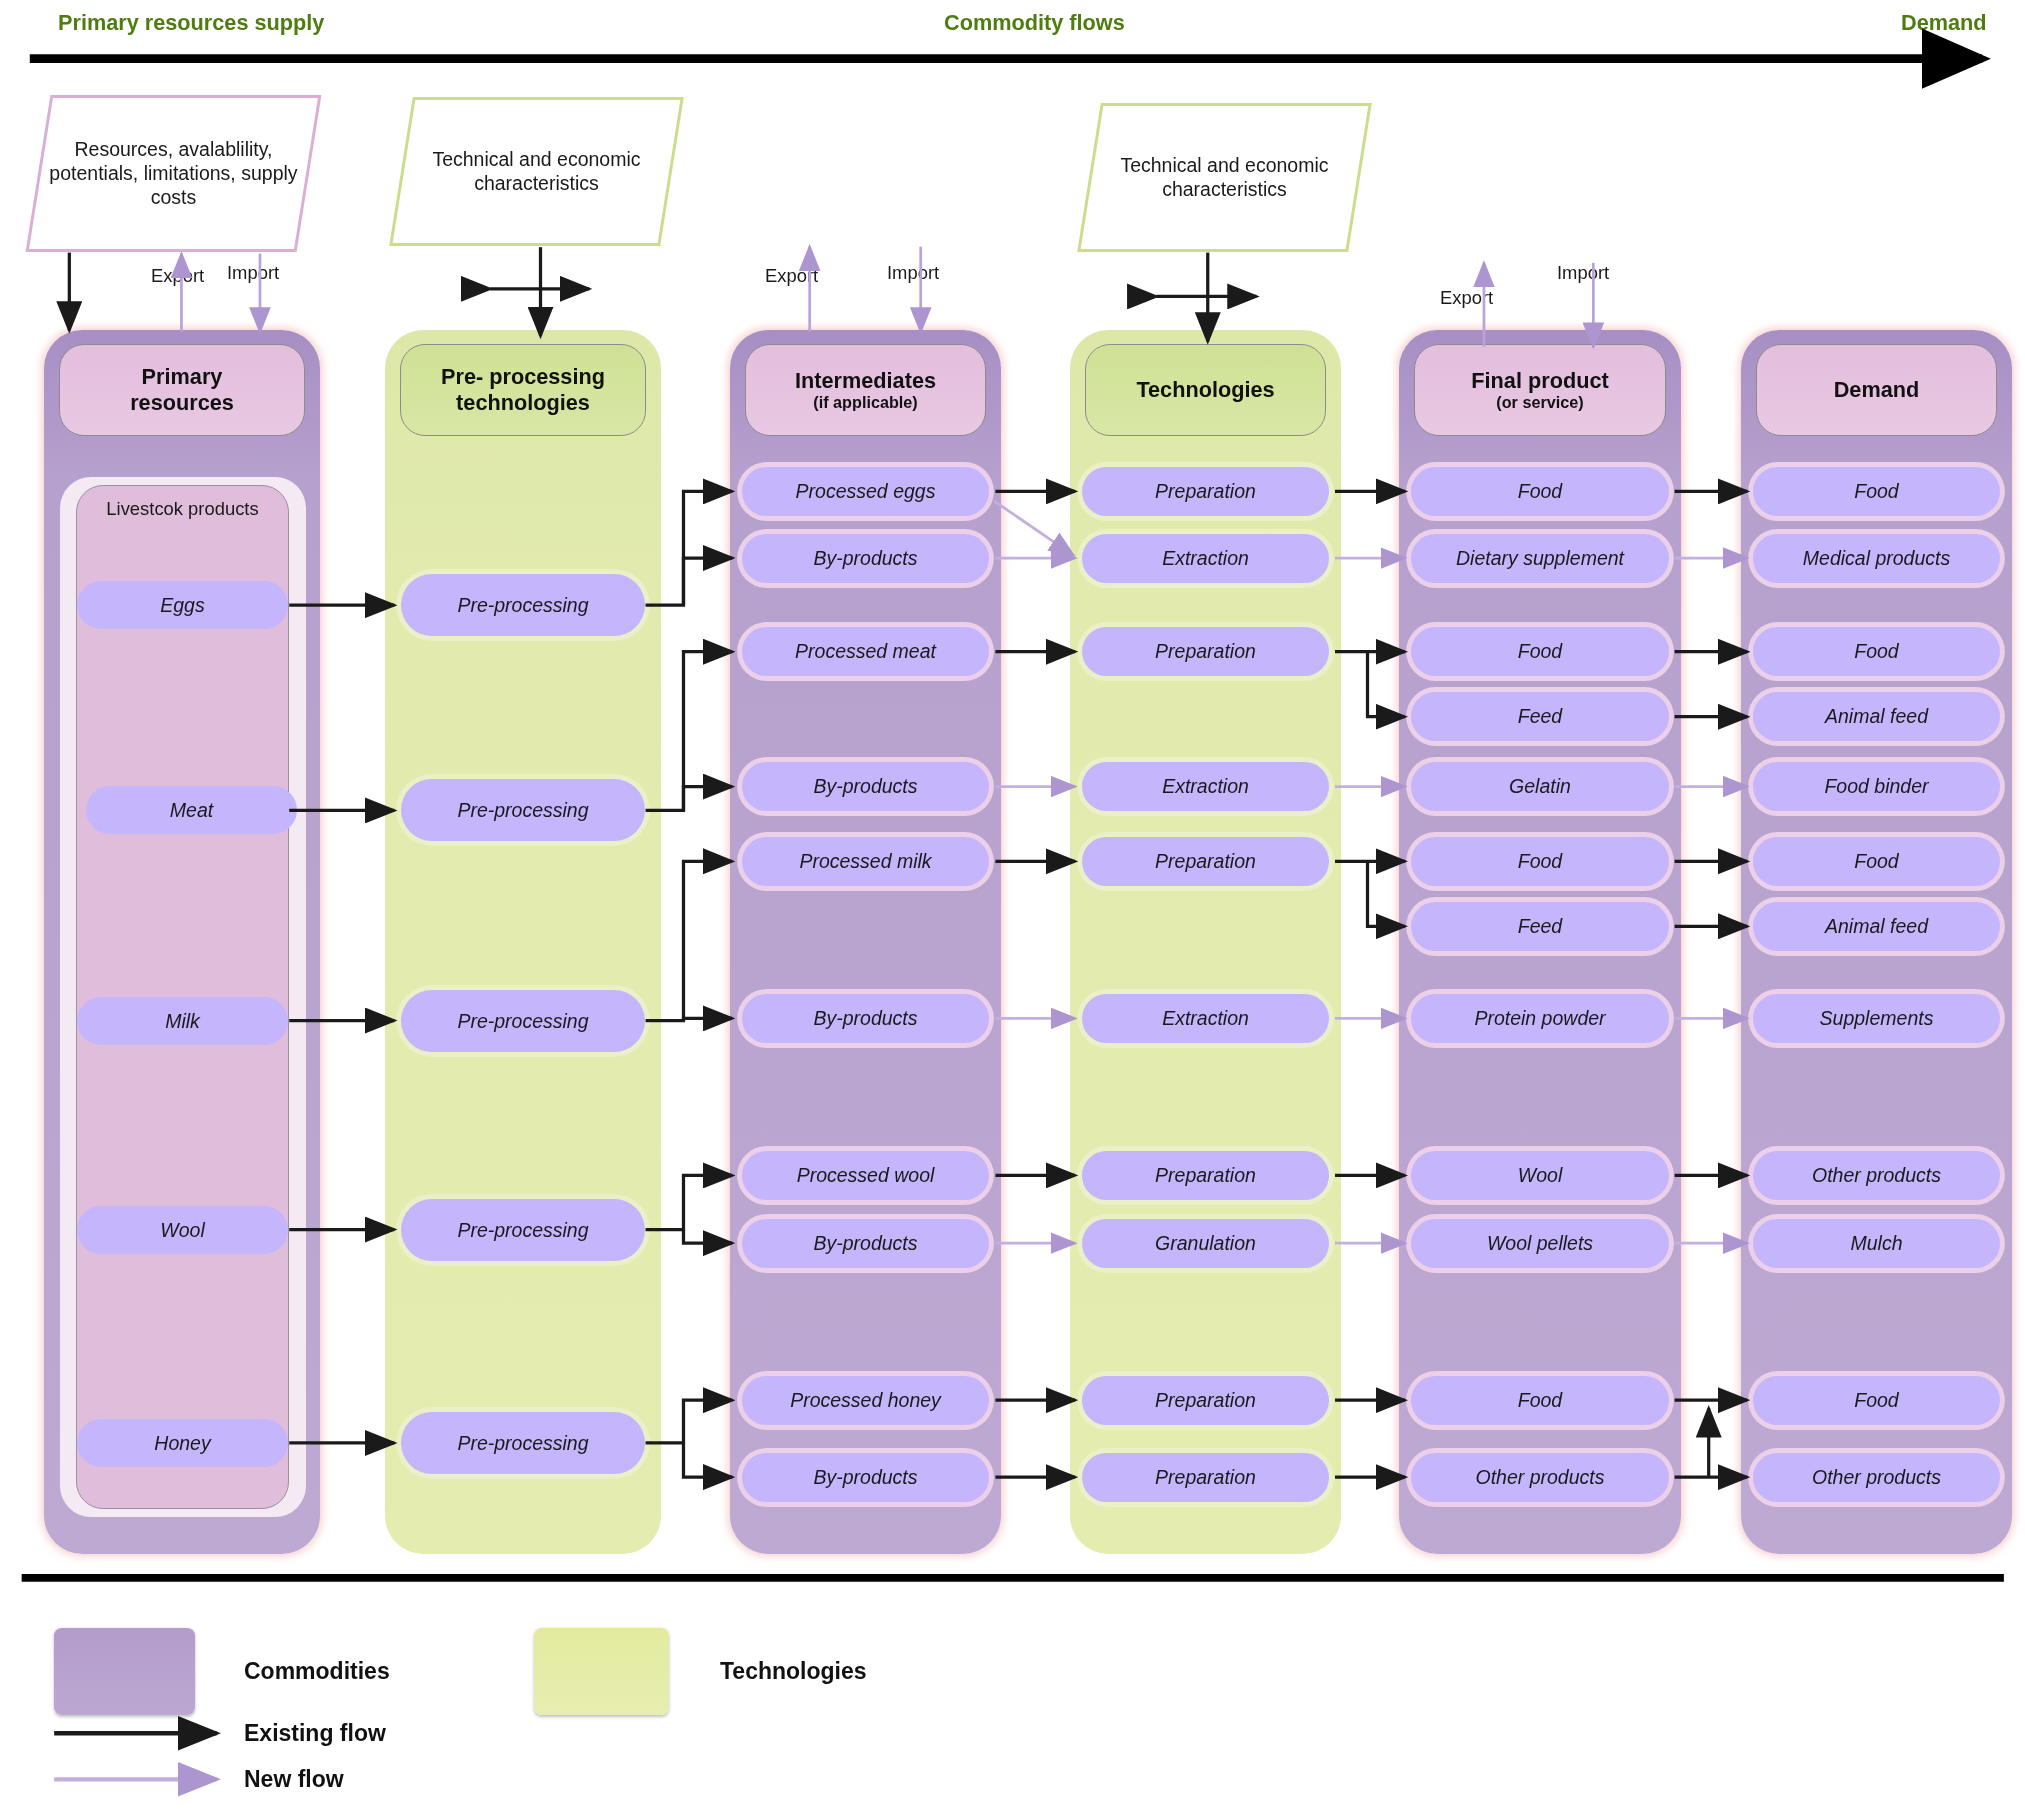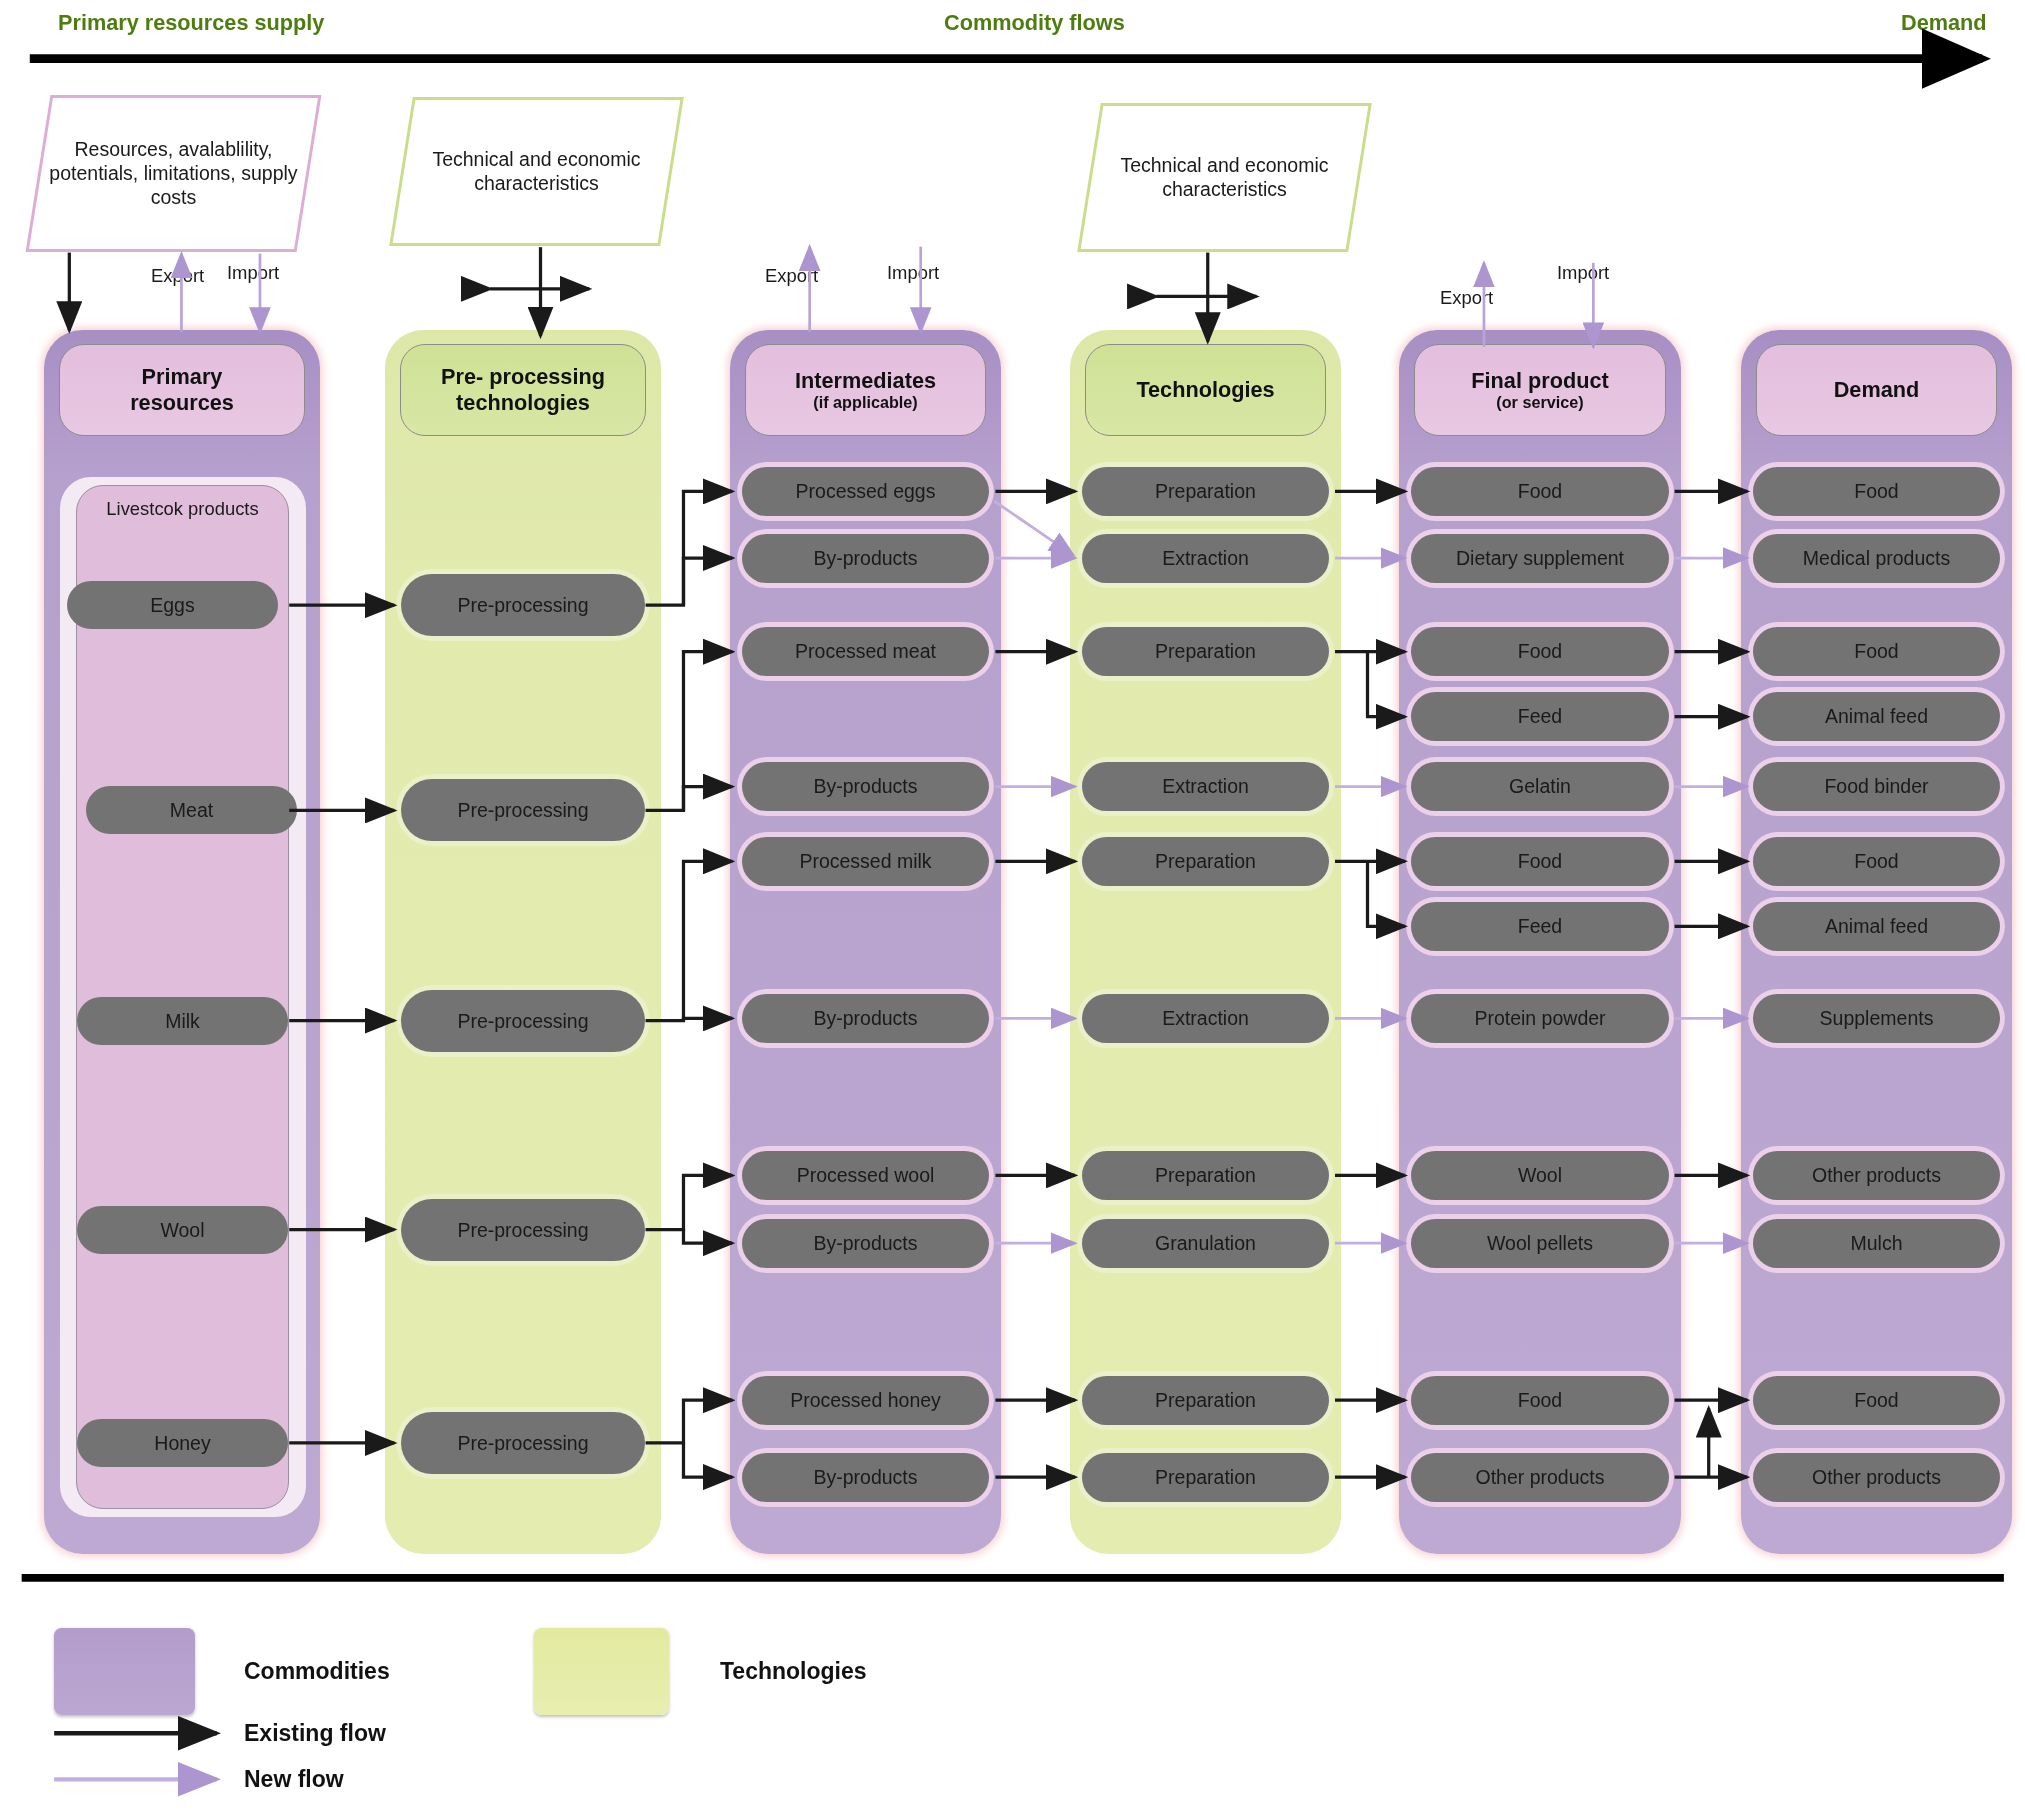--- a/index.html
+++ b/index.html
@@ -68,26 +68,27 @@
     box-sizing:border-box;
   }
   .inner-title{
     position:absolute;left:0;right:0;top:12px;
     text-align:center;font-size:18.4px;color:#1a1a1a;
   }
 
   
   .pill{
     position:absolute;
-    background:#737373;
+    background:#c4b5fd;
     border-radius:541px;
     display:flex;align-items:center;justify-content:center;
     font-size:19.5px;color:#1a1a1a;
     box-sizing:border-box;
     white-space:nowrap;
+    font-style:italic;
   }
   .pill-shadow-pink{box-shadow:0 0 0 4.9px #eccfe8;}
   .pill-shadow-green{box-shadow:0 0 0 4.9px #eaf0c8;}
 
   
   #wires{position:absolute;left:0;top:0;width:2025px;height:1812px;pointer-events:none;}
 
   
   .legend-swatch{
     position:absolute;border-radius:7.6px;
@@ -131,21 +132,21 @@
         <span>resources</span>
       </div>
     </div>
   </div>
 
   <div class="inner-wrap" style="left:60px;top:477px;width:246px;height:1040px;"></div>
   <div class="inner-box" style="left:76px;top:485px;width:213px;height:1024px;">
     <div class="inner-title">Livestcok products</div>
   </div>
 
-  <div class="pill" style="left:67px;top:581px;width:211px;height:48px;text-align:center;">
+  <div class="pill" style="left:77px;top:581px;width:211px;height:48px;text-align:center;">
     <span>Eggs</span>
     </div>
   <div class="pill" style="left:86px;top:786px;width:211px;height:48px;">
     <span>Meat</span>
     </div>
   <div class="pill" style="left:77px;top:997px;width:211px;height:48px;">
     <span>Milk</span>
     </div>
   <div class="pill" style="left:77px;top:1206px;width:211px;height:48px;">
     <span>Wool</span>

